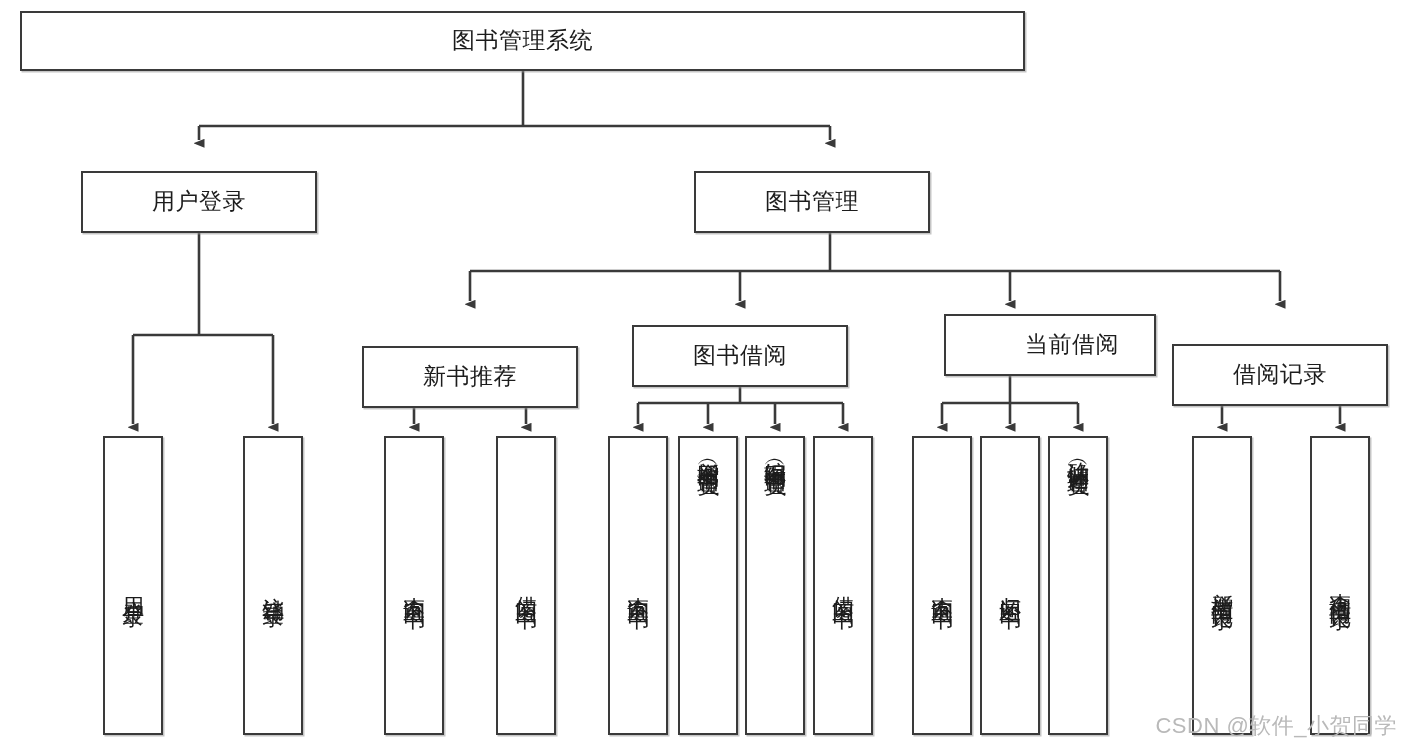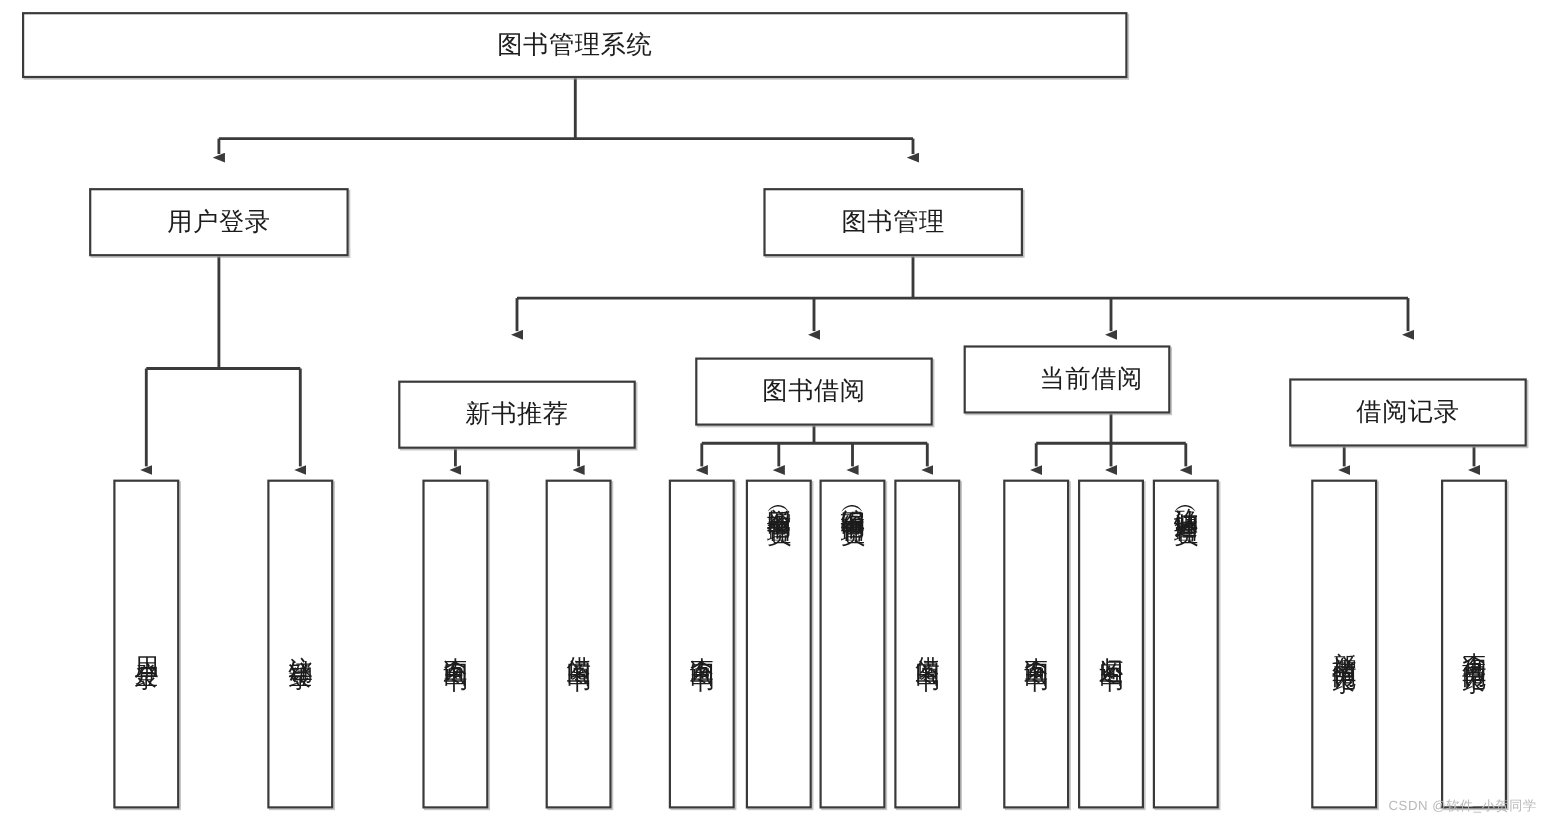--- a/index.html
+++ b/index.html
@@ -64,21 +64,21 @@
     letter-spacing: 2px;
   }
   .node.v.mid {
     align-items: center;
     padding-top: 0;
   }
   #watermark {
     position: absolute;
     right: 8px;
     bottom: 6px;
-    font-size: 12px;
+    font-size: 22px;
     color: #b9b9b9;
     white-space: nowrap;
     letter-spacing: 0.5px;
   }
 </style>
 </head>
 <body>
 
 <div id="canvas">
 
@@ -142,21 +142,21 @@
   <div class="node h" style="left:694px; top:171px; width:236px; height:62px;">
     <span class="label">图书管理</span>
   </div>
 
   <div class="node h" style="left:362px; top:314px; width:216px; height:62px;margin-top:32px;">
     <span class="label">新书推荐</span>
   </div>
   <div class="node h" style="left:632px; top:314px; width:216px; height:62px;margin-top:11px;">
     <span class="label">图书借阅</span>
   </div>
-  <div class="node h" style="left:876px; top:314px; width:188px; height:62px;padding-left:44px;">
+  <div class="node h" style="left:944px; top:314px; width:212px; height:62px;padding-left:44px;">
     <span class="label">当前借阅</span>
   </div>
   <div class="node h" style="left:1172px; top:314px; width:216px; height:62px;margin-top:30px;">
     <span class="label">借阅记录</span>
   </div>
 
   <div class="node v mid" style="left:103px; top:436px; width:60px; height:299px;">
     <span class="label">用户登录</span>
   </div>
   <div class="node v mid" style="left:243px; top:436px; width:60px; height:299px;">

